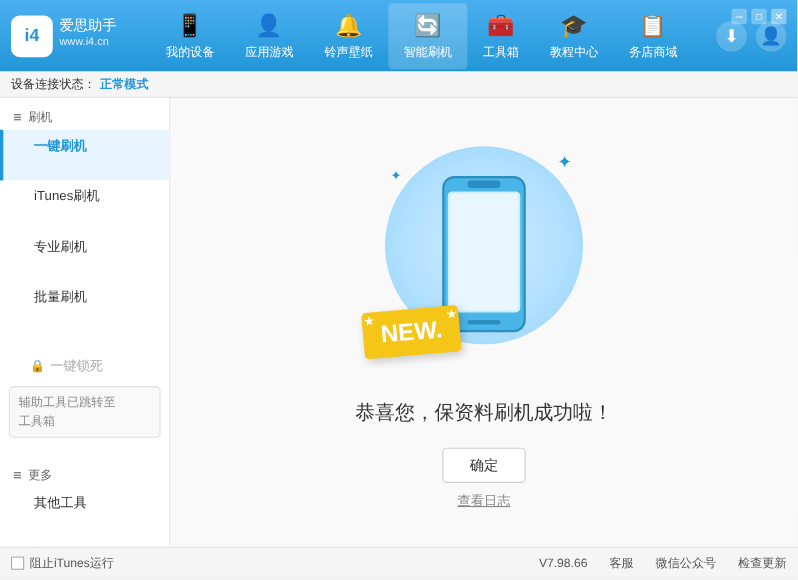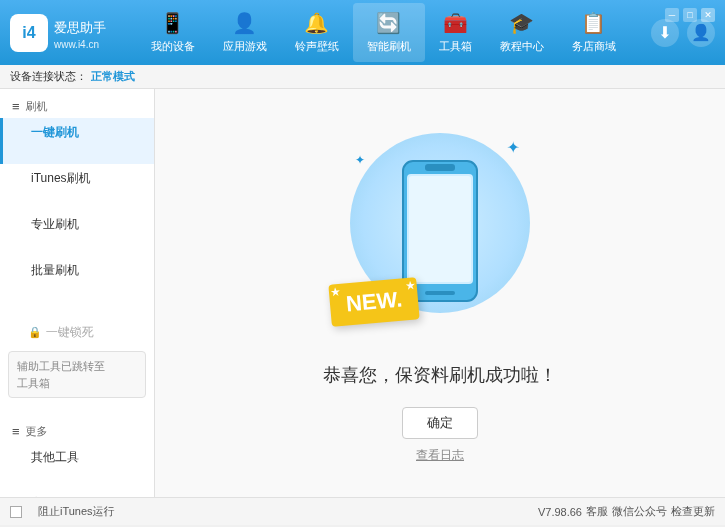--- a/index.html
+++ b/index.html
@@ -1,20 +1,20 @@
 <!DOCTYPE html>
 <html><head>
   <meta charset="utf-8">
   <style>
     * { margin: 0; padding: 0; box-sizing: border-box; }
     body { width: 725px; height: 527px; font-family: "Microsoft YaHei", SimHei, Arial, sans-serif; overflow: hidden; background: #f0f0f0; font-size: 12px; }
 
     
     .header { background: linear-gradient(180deg, #4ab0f0 0%, #2196d8 100%); height: 65px; display: flex; align-items: center; padding: 0 10px; }
-    .logo { display: flex; align-items: flex-end; gap: 6px; margin-right: 20px; }
+    .logo { display: flex; align-items: flex-start; gap: 6px; margin-right: 20px; }
     .logo-icon { width: 38px; height: 38px; background: #fff; border-radius: 8px; display: flex; align-items: center; justify-content: center; font-size: 18px; color: #2196d8; font-weight: bold; }
     .logo-text { color: #fff; font-size: 11px; line-height: 1.4; }
     .nav-items { display: flex; gap: 0; flex: 1; justify-content: center; }
     .nav-item { display: flex; flex-direction: column; align-items: center; gap: 4px; padding: 8px 14px; cursor: pointer; color: #e8f4ff; border-radius: 4px; }
     .nav-item.active { background: rgba(255,255,255,0.2); }
     .nav-item .nav-icon { font-size: 20px; color: #fff; }
     .nav-item .nav-label { font-size: 11px; color: #fff; white-space: nowrap; }
     .header-right { display: flex; gap: 8px; align-items: center; margin-left: 10px; }
     .header-btn { width: 28px; height: 28px; background: rgba(255,255,255,0.2); border-radius: 50%; display: flex; align-items: center; justify-content: center; color: #fff; cursor: pointer; font-size: 16px; }
 
@@ -64,23 +64,23 @@
     
     .sidebar-bottom { border-top: 2px solid #e0e0e0; padding: 8px; }
     .auto-check-row { display: flex; gap: 8px; align-items: center; border: 2px solid #e03030; border-radius: 3px; padding: 3px 4px; margin-bottom: 6px; }
     .checkbox-item { display: flex; align-items: center; gap: 3px; font-size: 11px; color: #333; cursor: pointer; }
     .checkbox { width: 12px; height: 12px; border: 1px solid #aaa; background: #fff; display: inline-block; flex-shrink: 0; }
 
     
     .status-bar { height: 28px; background: #f5f5f5; border-top: 1px solid #e0e0e0; display: flex; align-items: center; padding: 0 10px; gap: 20px; }
     .status-item { font-size: 11px; color: #555; display: flex; align-items: center; gap: 3px; }
     .status-left { flex: 1; display: flex; align-items: center; gap: 4px; }
-    .stop-itunes { display: flex; align-items: center; gap: 16px; font-size: 11px; color: #555; }
+    .stop-itunes { display: flex; align-items: center; gap: 5px; font-size: 11px; color: #555; }
     .stop-checkbox { width: 12px; height: 12px; border: 1px solid #aaa; background: #fff; display: inline-block; }
-    .status-right { display: flex; gap: 4px; align-items: center; }
+    .status-right { display: flex; gap: 20px; align-items: center; }
   </style>
 </head>
 <body>
 
 <div class="win-controls">
   <div class="win-ctrl">─</div>
   <div class="win-ctrl">□</div>
   <div class="win-ctrl" style="background:rgba(255,255,255,0.4);">✕</div>
 </div>
 

